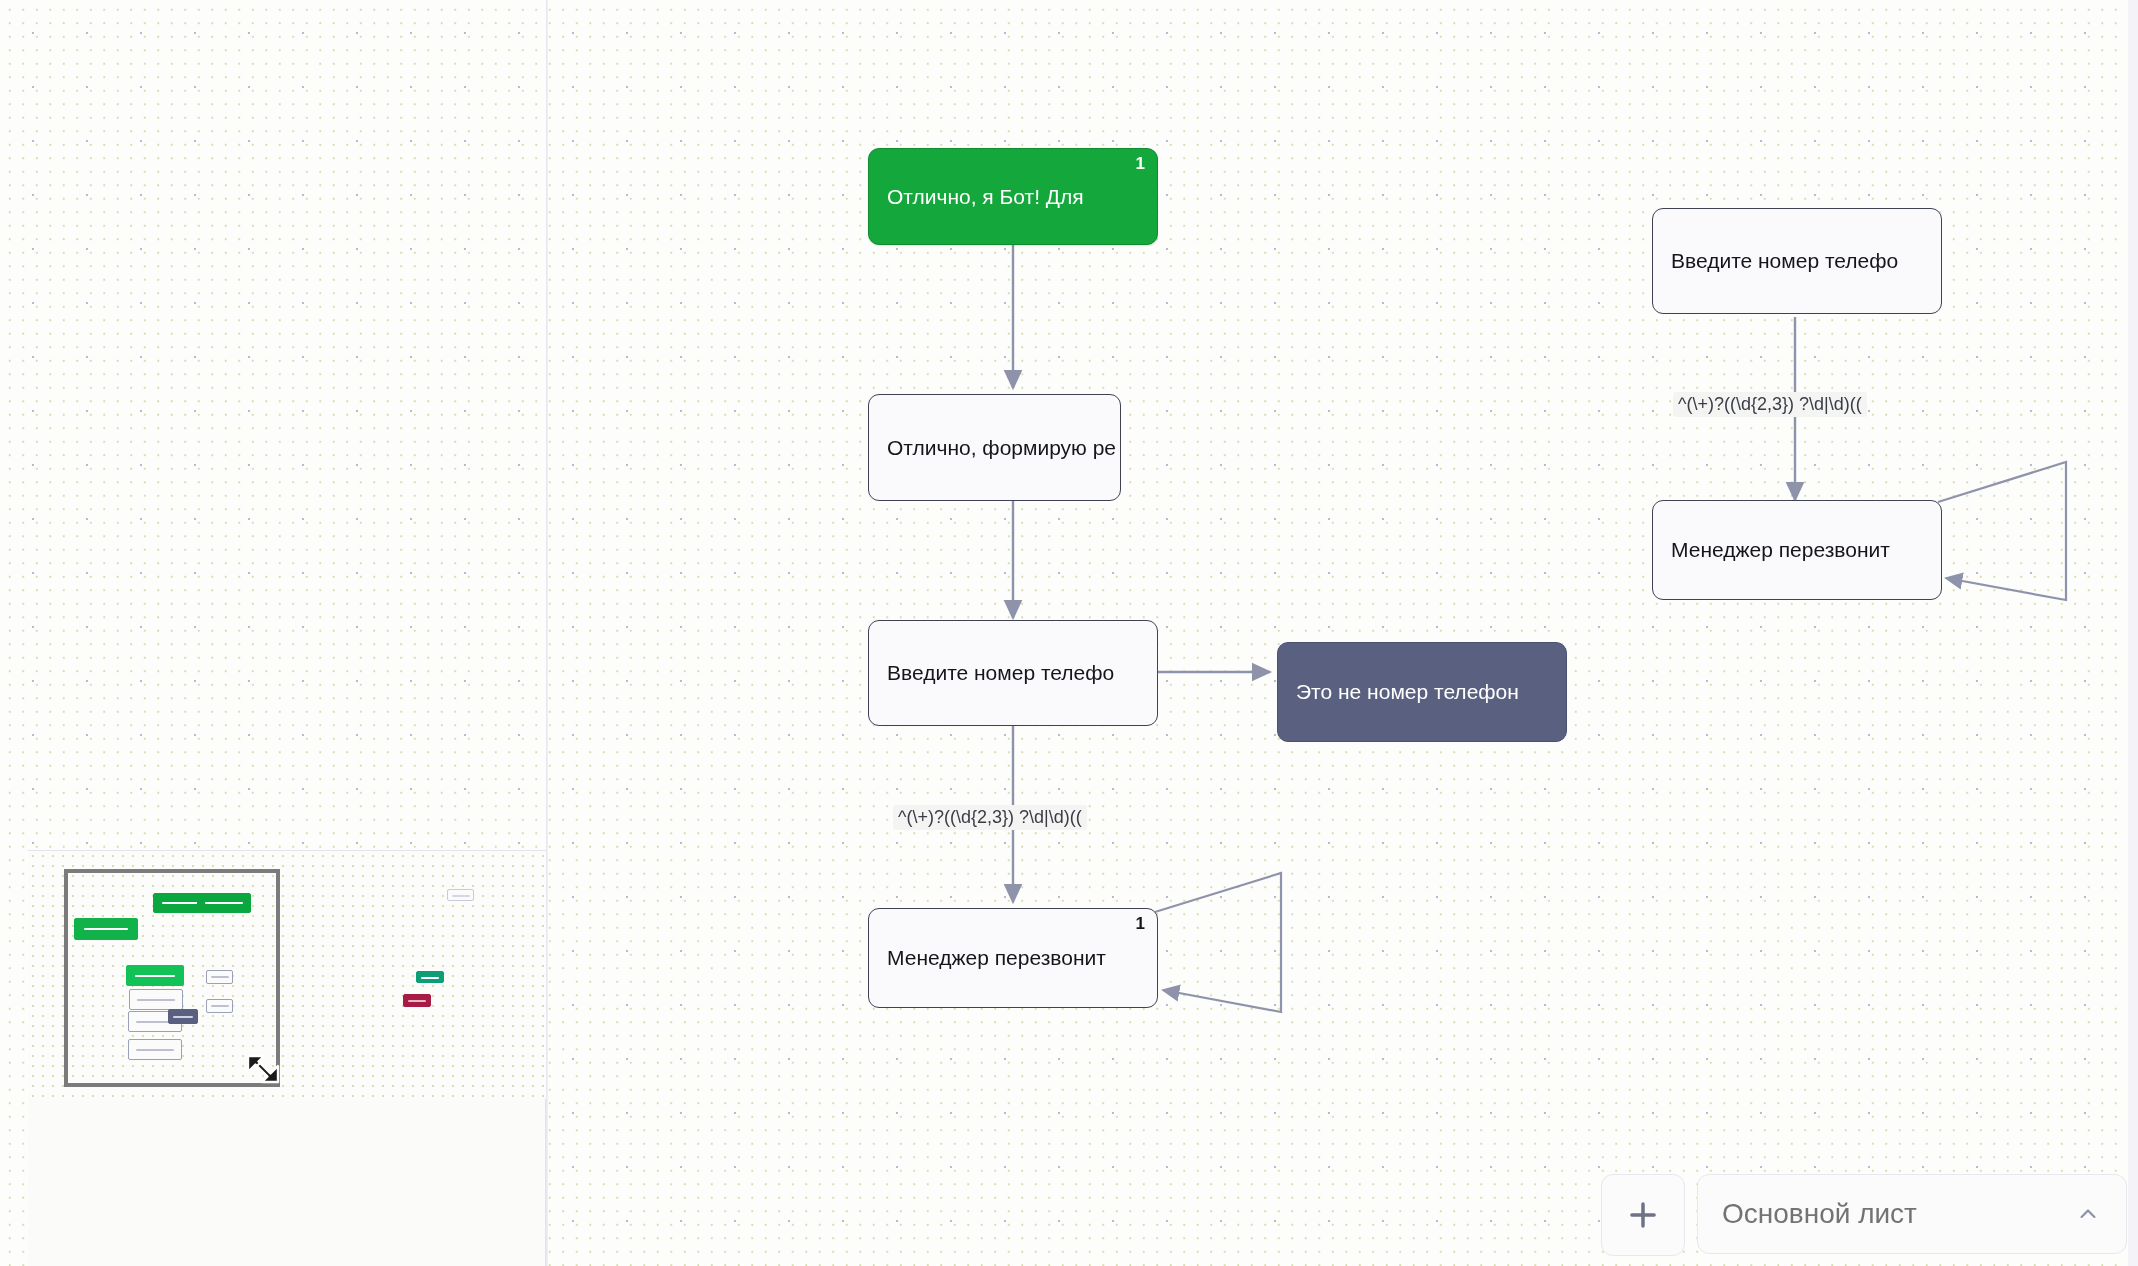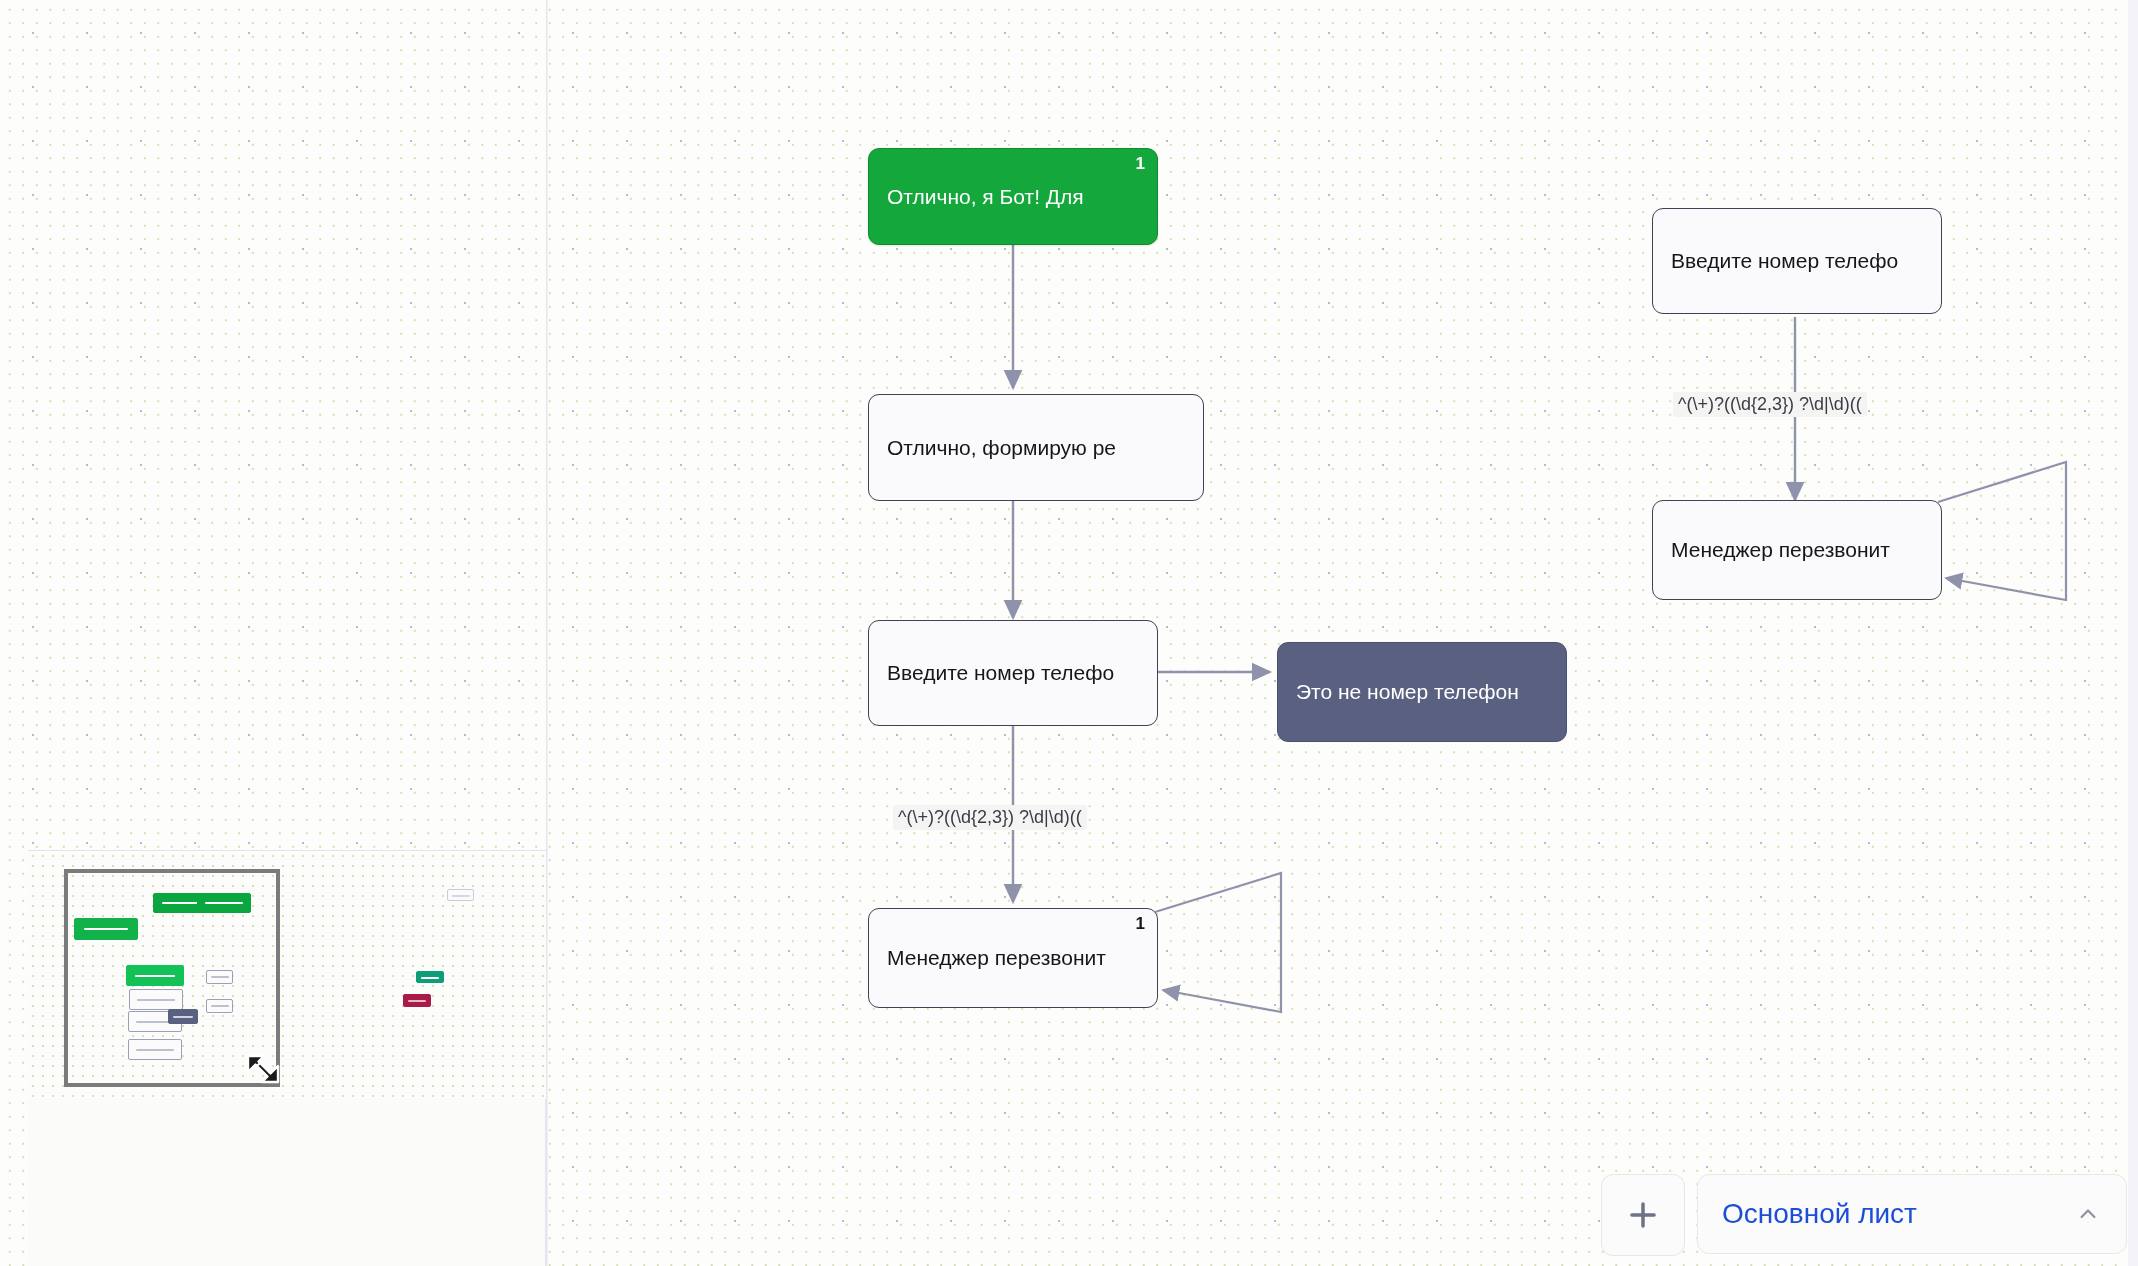--- a/index.html
+++ b/index.html
@@ -97,21 +97,21 @@
     position:absolute;left:1601px;top:1174px;width:82px;height:80px;
     background:#fbfbfb;border:1px solid #e7e7ee;border-radius:12px;
     display:flex;align-items:center;justify-content:center;cursor:pointer;
   }
   #sheet-select{
     position:absolute;left:1697px;top:1174px;width:430px;height:80px;
     background:#fbfbfb;border:1px solid #e7e7ee;border-radius:12px;
     display:flex;align-items:center;padding:0 24px;box-sizing:border-box;
     cursor:pointer;
   }
-  #sheet-name{flex:1;font-size:28px;color:#1d4ed8;}
+  #sheet-name{flex:1;font-size:28px;color:#737373;}
 </style>
 </head>
 <body>
 
 <div id="canvas">
 
   <div id="canvas-divider"></div>
   <div id="canvas-divider-right"></div>
 
   <svg id="edges" viewBox="0 0 2138 1266">
@@ -134,21 +134,21 @@
     <path d="M1795,317 L1795,500" stroke="#8e93ab" stroke-width="2.4" fill="none" marker-end="url(#arrow)"></path>
 
     <path d="M1938,502 L2066,462 L2066,600 L1946,578" stroke="#8e93ab" stroke-width="2.2" fill="none" marker-end="url(#arrow)"></path>
   </svg>
 
   <div class="node start" style="left:868px;top:148px;width:290px;height:97px;">
     <span>Отлично, я Бот!  Для</span>
     <span class="badge on-green">1</span>
   </div>
 
-  <div class="node plain" style="left:868px;top:394px;width:336px;height:107px;">
+  <div class="node plain" style="left:868px;top:394px;width:253px;height:107px;">
     <span>Отлично, формирую ре</span>
   </div>
 
   <div class="node plain" style="left:868px;top:620px;width:290px;height:106px;">
     <span>Введите номер телефо</span>
   </div>
 
   <div class="node dark" style="left:1277px;top:642px;width:290px;height:100px;">
     <span>Это не номер телефон</span>
   </div>

